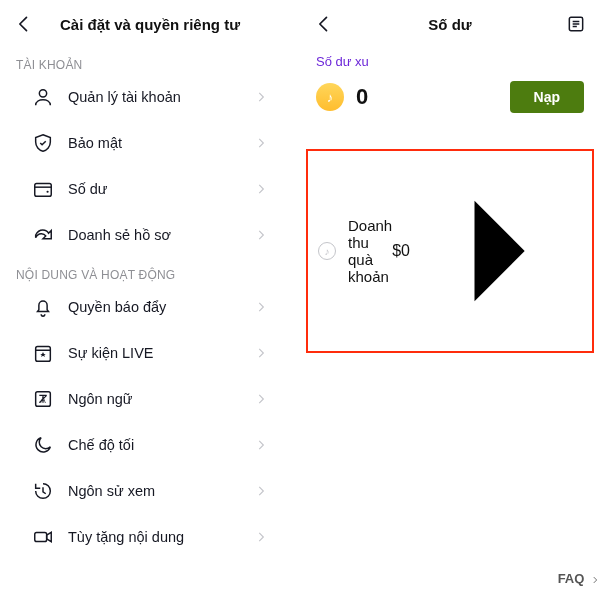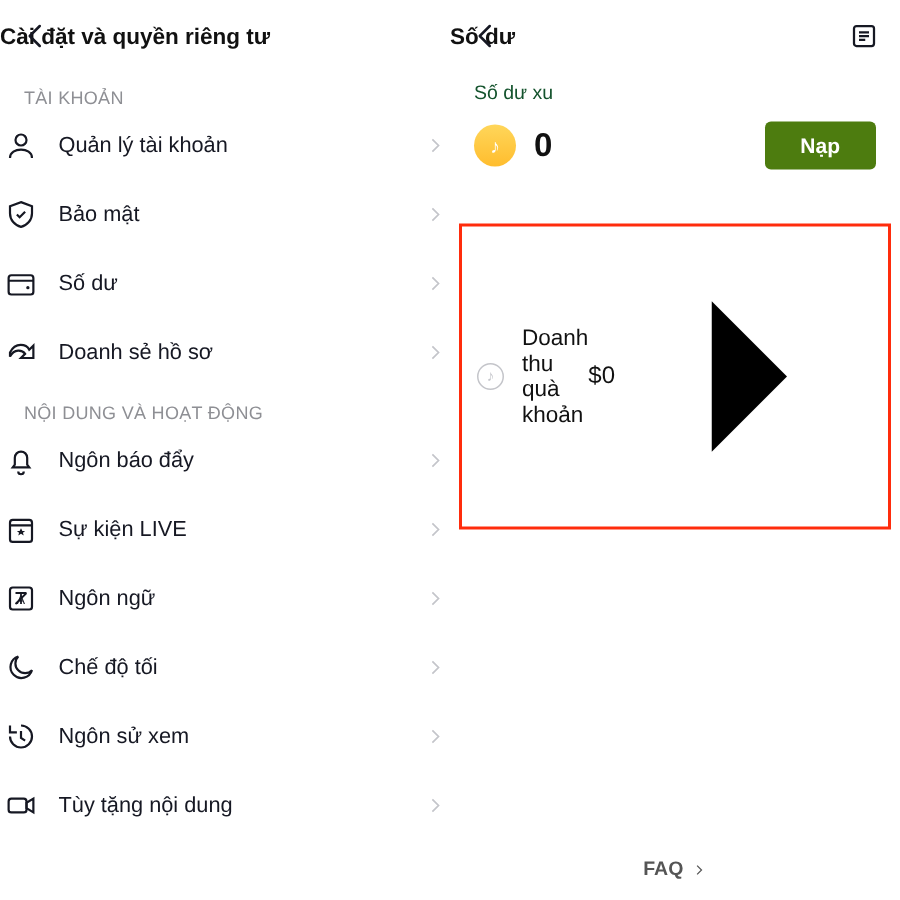--- a/index.html
+++ b/index.html
@@ -3,37 +3,37 @@
 <meta charset="utf-8">
 <style>
   * { box-sizing: border-box; margin: 0; padding: 0; }
   body {
     font-family: -apple-system, BlinkMacSystemFont, "Segoe UI", Helvetica, Arial, sans-serif;
     width: 600px; height: 600px; background: #fff; color: #111;
     display: flex;
   }
   .pane { width: 300px; height: 600px; position: relative; background:#fff; overflow:hidden;}
   .header {
-    display: flex; align-items: center; justify-content: flex-start;
+    display: flex; align-items: center; justify-content: center;
     height: 48px; position: relative; font-weight: 600; font-size: 15px;
   }
   .header .back { position: absolute; left: 14px; top: 14px; width: 20px; height: 20px; }
   .header .right-btn { position: absolute; right: 14px; top: 14px; width: 20px; height: 20px; }
   .section-label {
     font-size: 12px; color: #8e8f94; padding: 10px 16px 2px 16px; letter-spacing: .2px;
   }
   .row {
-    display: flex; align-items: center; padding: 12px 3px;
+    display: flex; align-items: center; padding: 12px 32px;
     cursor: pointer;
   }
   .row .icon { width: 22px; height: 22px; flex-shrink: 0; stroke:#161823; stroke-width:1.6; fill:none;}
   .row .label { flex: 1 1 auto; font-size: 14.5px; margin-left: 14px; color:#161823;}
   .row .chev { width: 14px; height: 14px; stroke:#c4c5ca; stroke-width:2; fill:none; }
   
-  .subcaption { font-size: 13px; color:#14532d; padding: 6px 16px 0 16px; }
+  .subcaption { font-size: 13px; color:#6d28d9; padding: 6px 16px 0 16px; }
   .balance-bar { display:flex; align-items:center; padding: 12px 16px 16px 16px;}
   .coin {
     width: 28px; height:28px; border-radius:50%;
     background: linear-gradient(180deg,#ffd65a,#ffbd2e);
     display:flex; align-items:center; justify-content:center;
     color:#fff; font-size:13px; font-weight:700;
   }
   .balance-num { font-size: 22px; font-weight:700; margin-left:12px; flex:1;}
   .nap-btn {
     background:#4d7c0f; color:#fff; border:none; border-radius:4px;
@@ -45,21 +45,21 @@
   }
   .gift-row { display:flex; align-items:center; padding: 14px 10px; }
   .gift-icon {
     width:18px; height:18px; border:1.4px solid #c4c5ca; border-radius:50%;
     display:flex; align-items:center; justify-content:center;
     color:#c4c5ca; font-size:10px; flex-shrink:0;
   }
   .gift-label { flex:1; font-size:15px; margin-left:12px;}
   .faq {
     position:absolute; bottom:14px; left:0; right:0;
-    text-align:center; font-size:13px; font-weight:600; color:#555;
+    text-align:right; font-size:13px; font-weight:600; color:#555;
   }
   .faq .chev-sm { display:inline-block; vertical-align:middle; width:10px; height:10px; stroke:#555; stroke-width:2; fill:none; margin-left:2px;}
 </style>
 </head>
 <body>
 
 <div class="pane">
   <div class="header">
     <svg class="back" viewBox="0 0 24 24">
         <path d="M15 4 L7 12 L15 20" stroke="#161823" stroke-width="2" fill="none" stroke-linecap="round" stroke-linejoin="round"></path>
@@ -110,21 +110,21 @@
       </svg>
   </div>
 
   <div class="section-label">NỘI DUNG VÀ HOẠT ĐỘNG</div>
 
   <div class="row">
     <svg class="icon" viewBox="0 0 24 24">
         <path d="M6 17h12l-1.5-2V10a4.5 4.5 0 00-9 0v5L6 17z"></path>
         <path d="M10 20a2 2 0 004 0"></path>
       </svg>
-    <span class="label">Ngôn báo đẩy</span>
+    <span class="label">Quyền báo đẩy</span>
     <svg class="chev" viewBox="0 0 24 24">
         <path d="M9 5l7 7-7 7"></path>
       </svg>
   </div>
   <div class="row">
     <svg class="icon" viewBox="0 0 24 24">
         <rect x="4" y="5" width="16" height="16" rx="2"></rect>
         <path d="M4 9h16"></path>
         <path d="M12 11l1 2h2l-1.6 1.3.6 2-2-1.2-2 1.2.6-2L9 13h2z" fill="#161823" stroke="none"></path>
       </svg>

